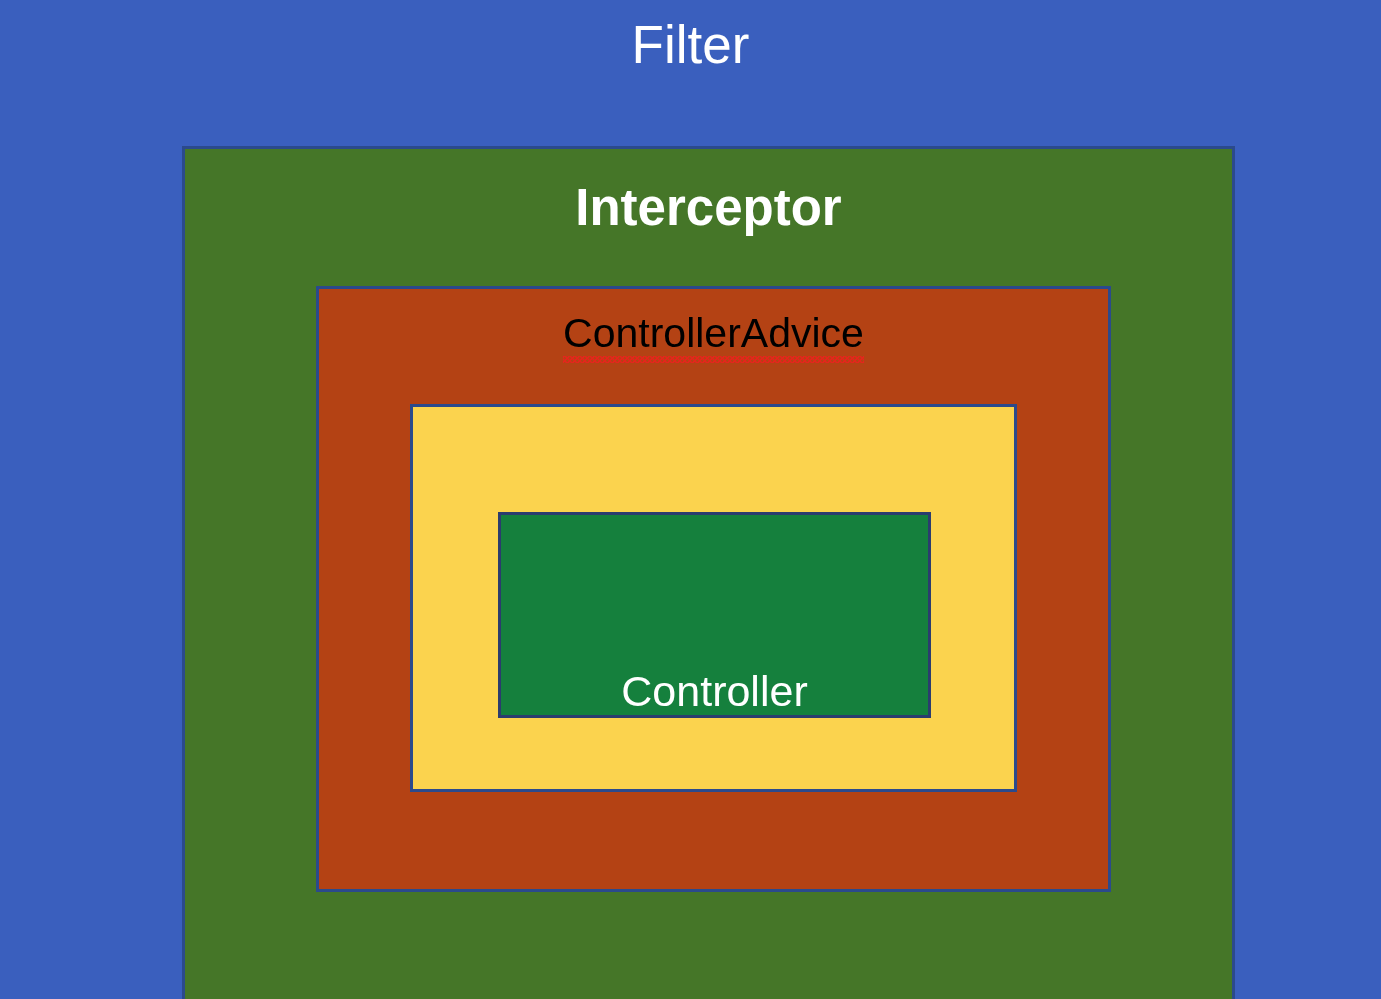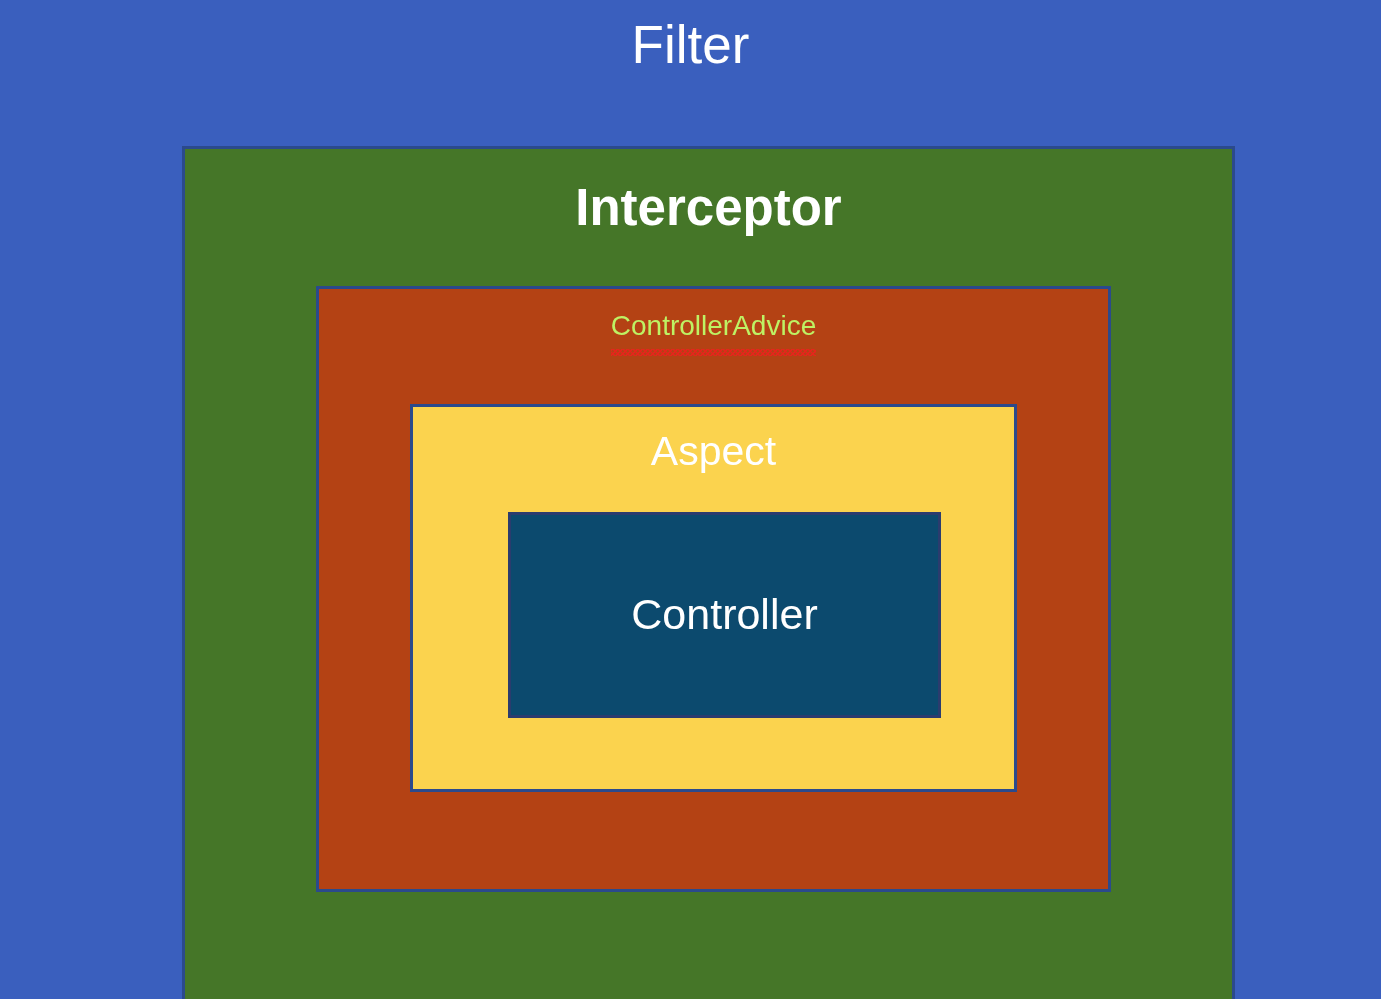--- a/index.html
+++ b/index.html
@@ -62,29 +62,29 @@
     width: 607px;
     height: 388px;
     background: #fbd34e;
     border: 3px solid #2b4a8c;
     box-sizing: border-box;
   }
 
   
   .layer-controller {
     position: absolute;
-    left: 95px;    
+    left: 85px;    
     top: 105px;    
     width: 433px;
     height: 206px;
-    background: #0c4a6e;
+    background: #15803d;
     border: 3px solid #2b3c6e;
     box-sizing: border-box;
     display: flex;
-    align-items: center;
+    align-items: flex-end;
     justify-content: center;
   }
 
   
   .box-label {
     color: #ffffff;
     text-align: center;
     white-space: nowrap;
     line-height: 1.1;
     user-select: none;
@@ -111,25 +111,25 @@
   .label-controlleradvice-wrap {
     position: absolute;
     left: 0;
     right: 0;
     top: 21px;
     text-align: center;
   }
 
   .label-controlleradvice {
     display: inline-block;
-    font-size: 28px;
+    font-size: 41px;
     font-weight: 400;
-    color: #bef264;
+    color: #000000;
     position: relative;
-    padding-bottom: 12px;
+    padding-bottom: 4px;
   }
 
   
   .spellcheck-underline {
     position: absolute;
     left: 0;
     right: 0;
     bottom: -2px;
     height: 7px;
     background-image:
@@ -173,21 +173,20 @@
       <div class="box-label label-interceptor">Interceptor</div>
 
       <div class="layer-controlleradvice">
 
         <div class="label-controlleradvice-wrap">
           <span class="label-controlleradvice"><span>ControllerAdvice</span><span class="spellcheck-underline"></span></span>
         </div>
 
         <div class="layer-aspect">
 
-          <div class="box-label label-aspect">Aspect</div>
 
           <div class="layer-controller">
             <div class="box-label label-controller">Controller</div>
           </div>
 
         </div>
 
       </div>
 
     </div>

